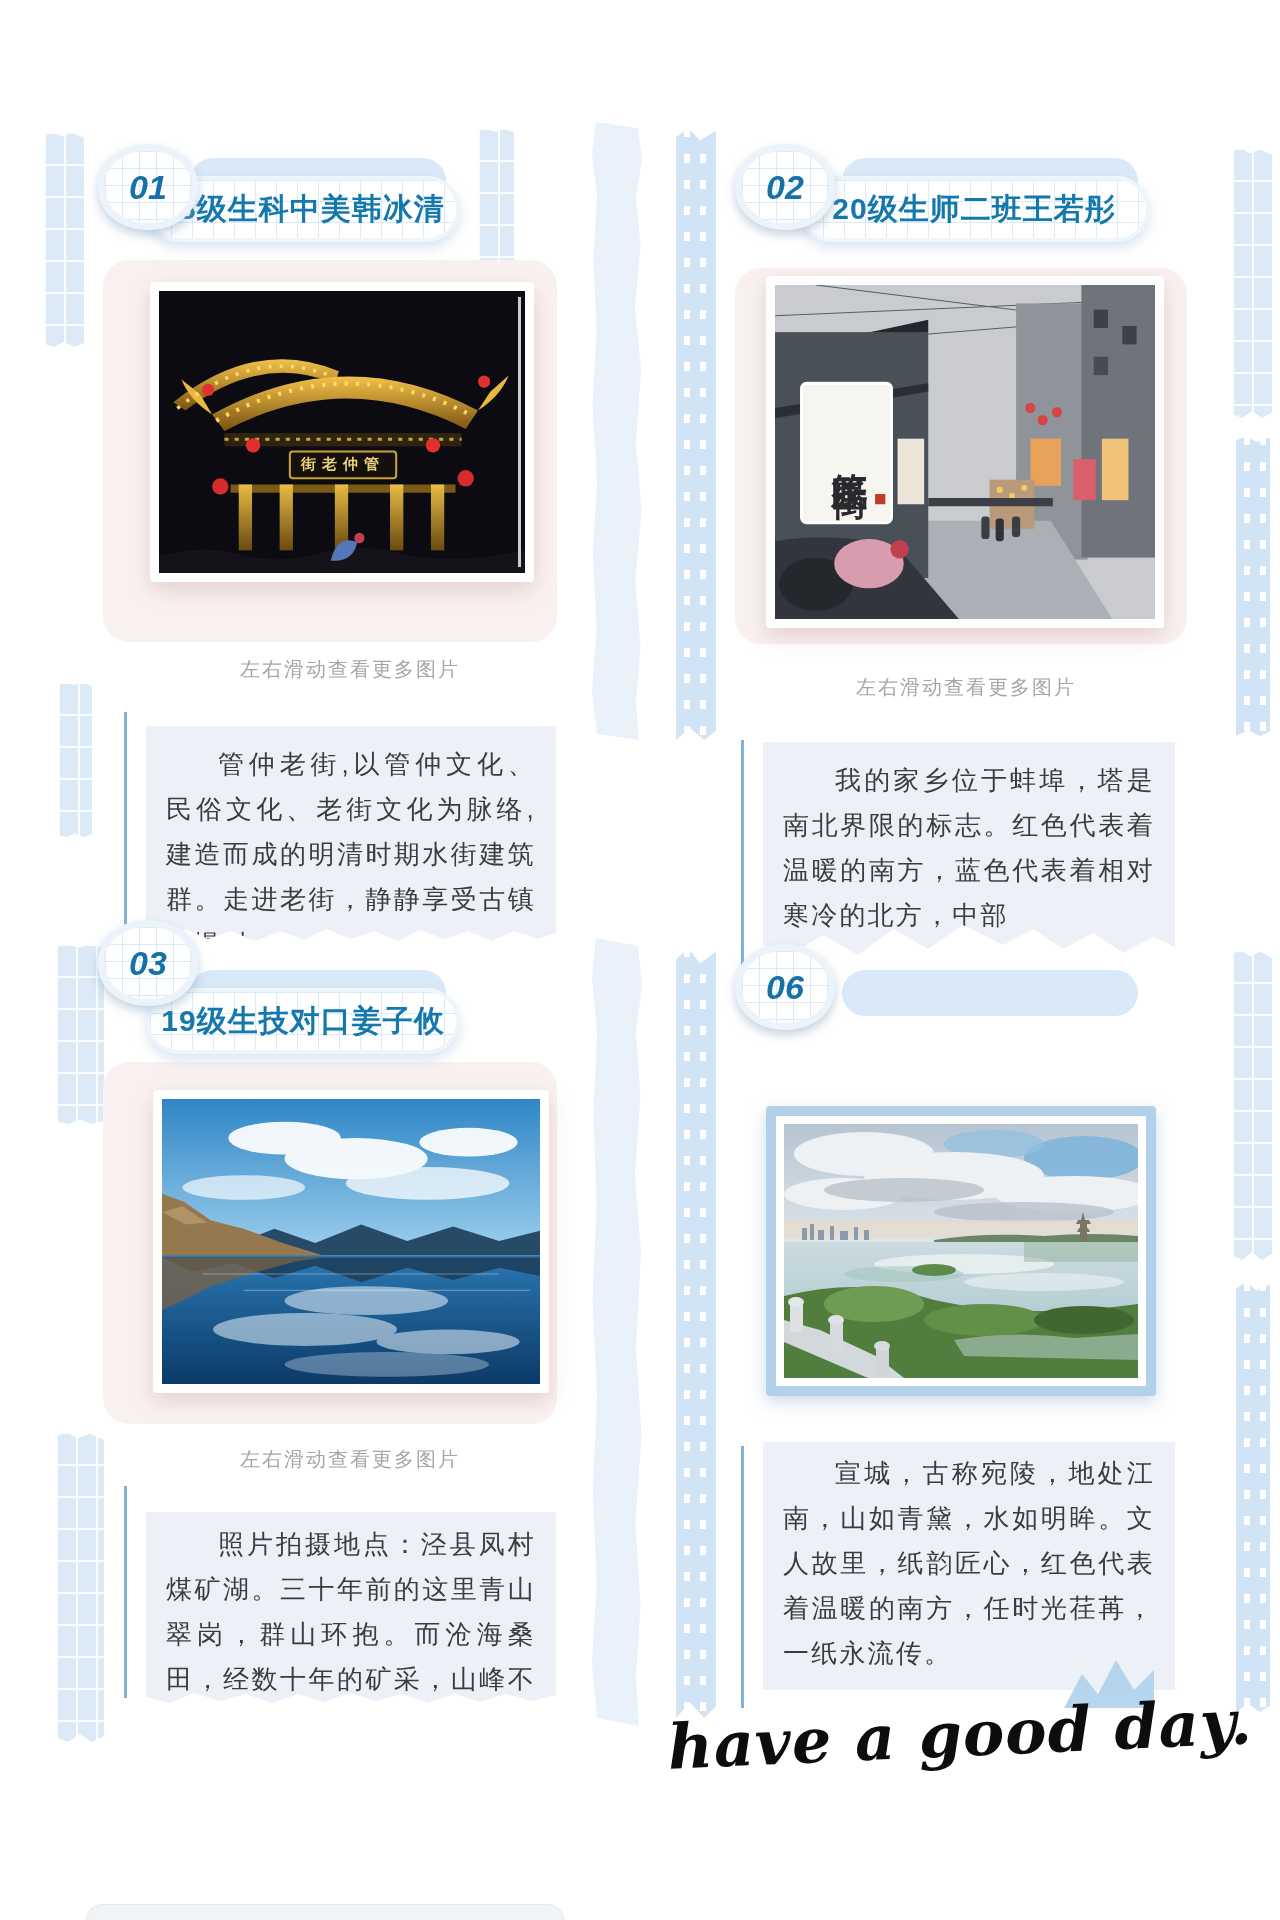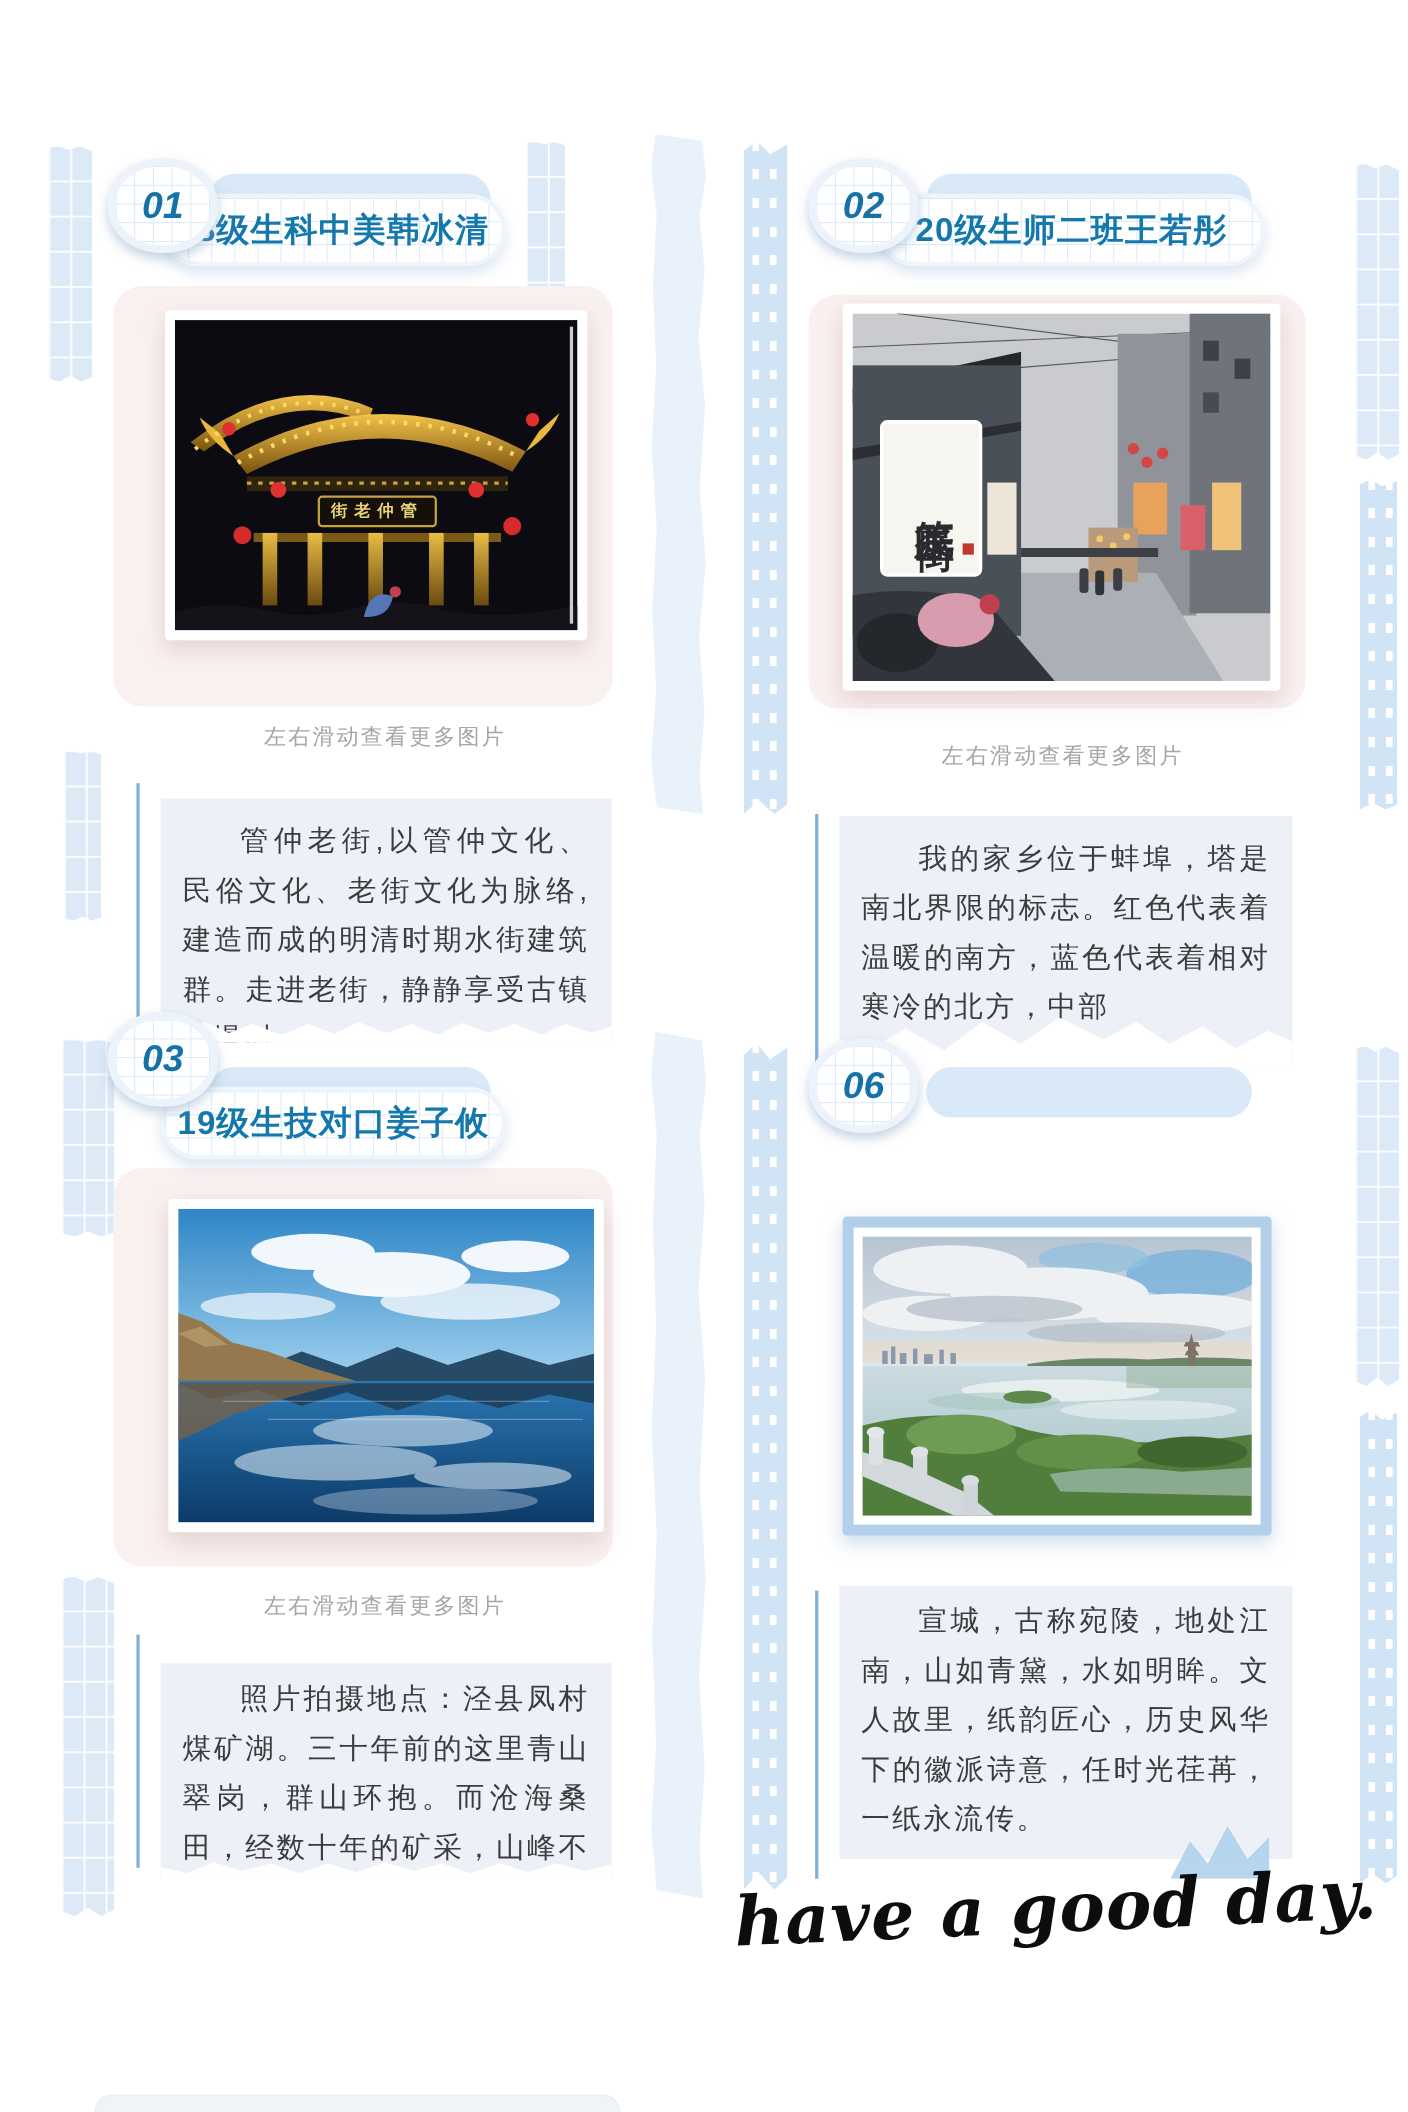--- a/index.html
+++ b/index.html
@@ -361,21 +361,21 @@
         <rect x="46" y="196" width="13" height="32" rx="2" fill="#d6dadd"></rect>
         <rect x="92" y="222" width="13" height="30" rx="2" fill="#cfd4d8"></rect>
         <ellipse cx="12" cy="178" rx="8" ry="5" fill="#e4e7ea"></ellipse>
         <ellipse cx="52" cy="196" rx="8" ry="5" fill="#dee2e5"></ellipse>
         <ellipse cx="98" cy="222" rx="8" ry="5" fill="#d8dce0"></ellipse>
       </svg>
     </div>
   </div>
   <div class="vline" id="c4-vline"></div>
   <div class="pbox" id="c4-text">
-    <p>宣城，古称宛陵，地处江南，山如青黛，水如明眸。文人故里，纸韵匠心，历史风华下的徽派诗意，任时光荏苒，一纸永流传。</p>
+    <p>宣城，古称宛陵，地处江南，山如青黛，水如明眸。文人故里，纸韵匠心，红色代表着温暖的南方，任时光荏苒，一纸永流传。</p>
   </div>
 
   <svg id="doodle" width="90" height="48" viewBox="0 0 90 48">
     <polygon points="0,48 18,14 34,34 52,0 70,30 90,10 90,48" fill="#aed0ec" opacity=".9"></polygon>
   </svg>
   <div id="handwriting">have a good day.</div>
 
   <div id="next-edge"></div>
 
 </div>

